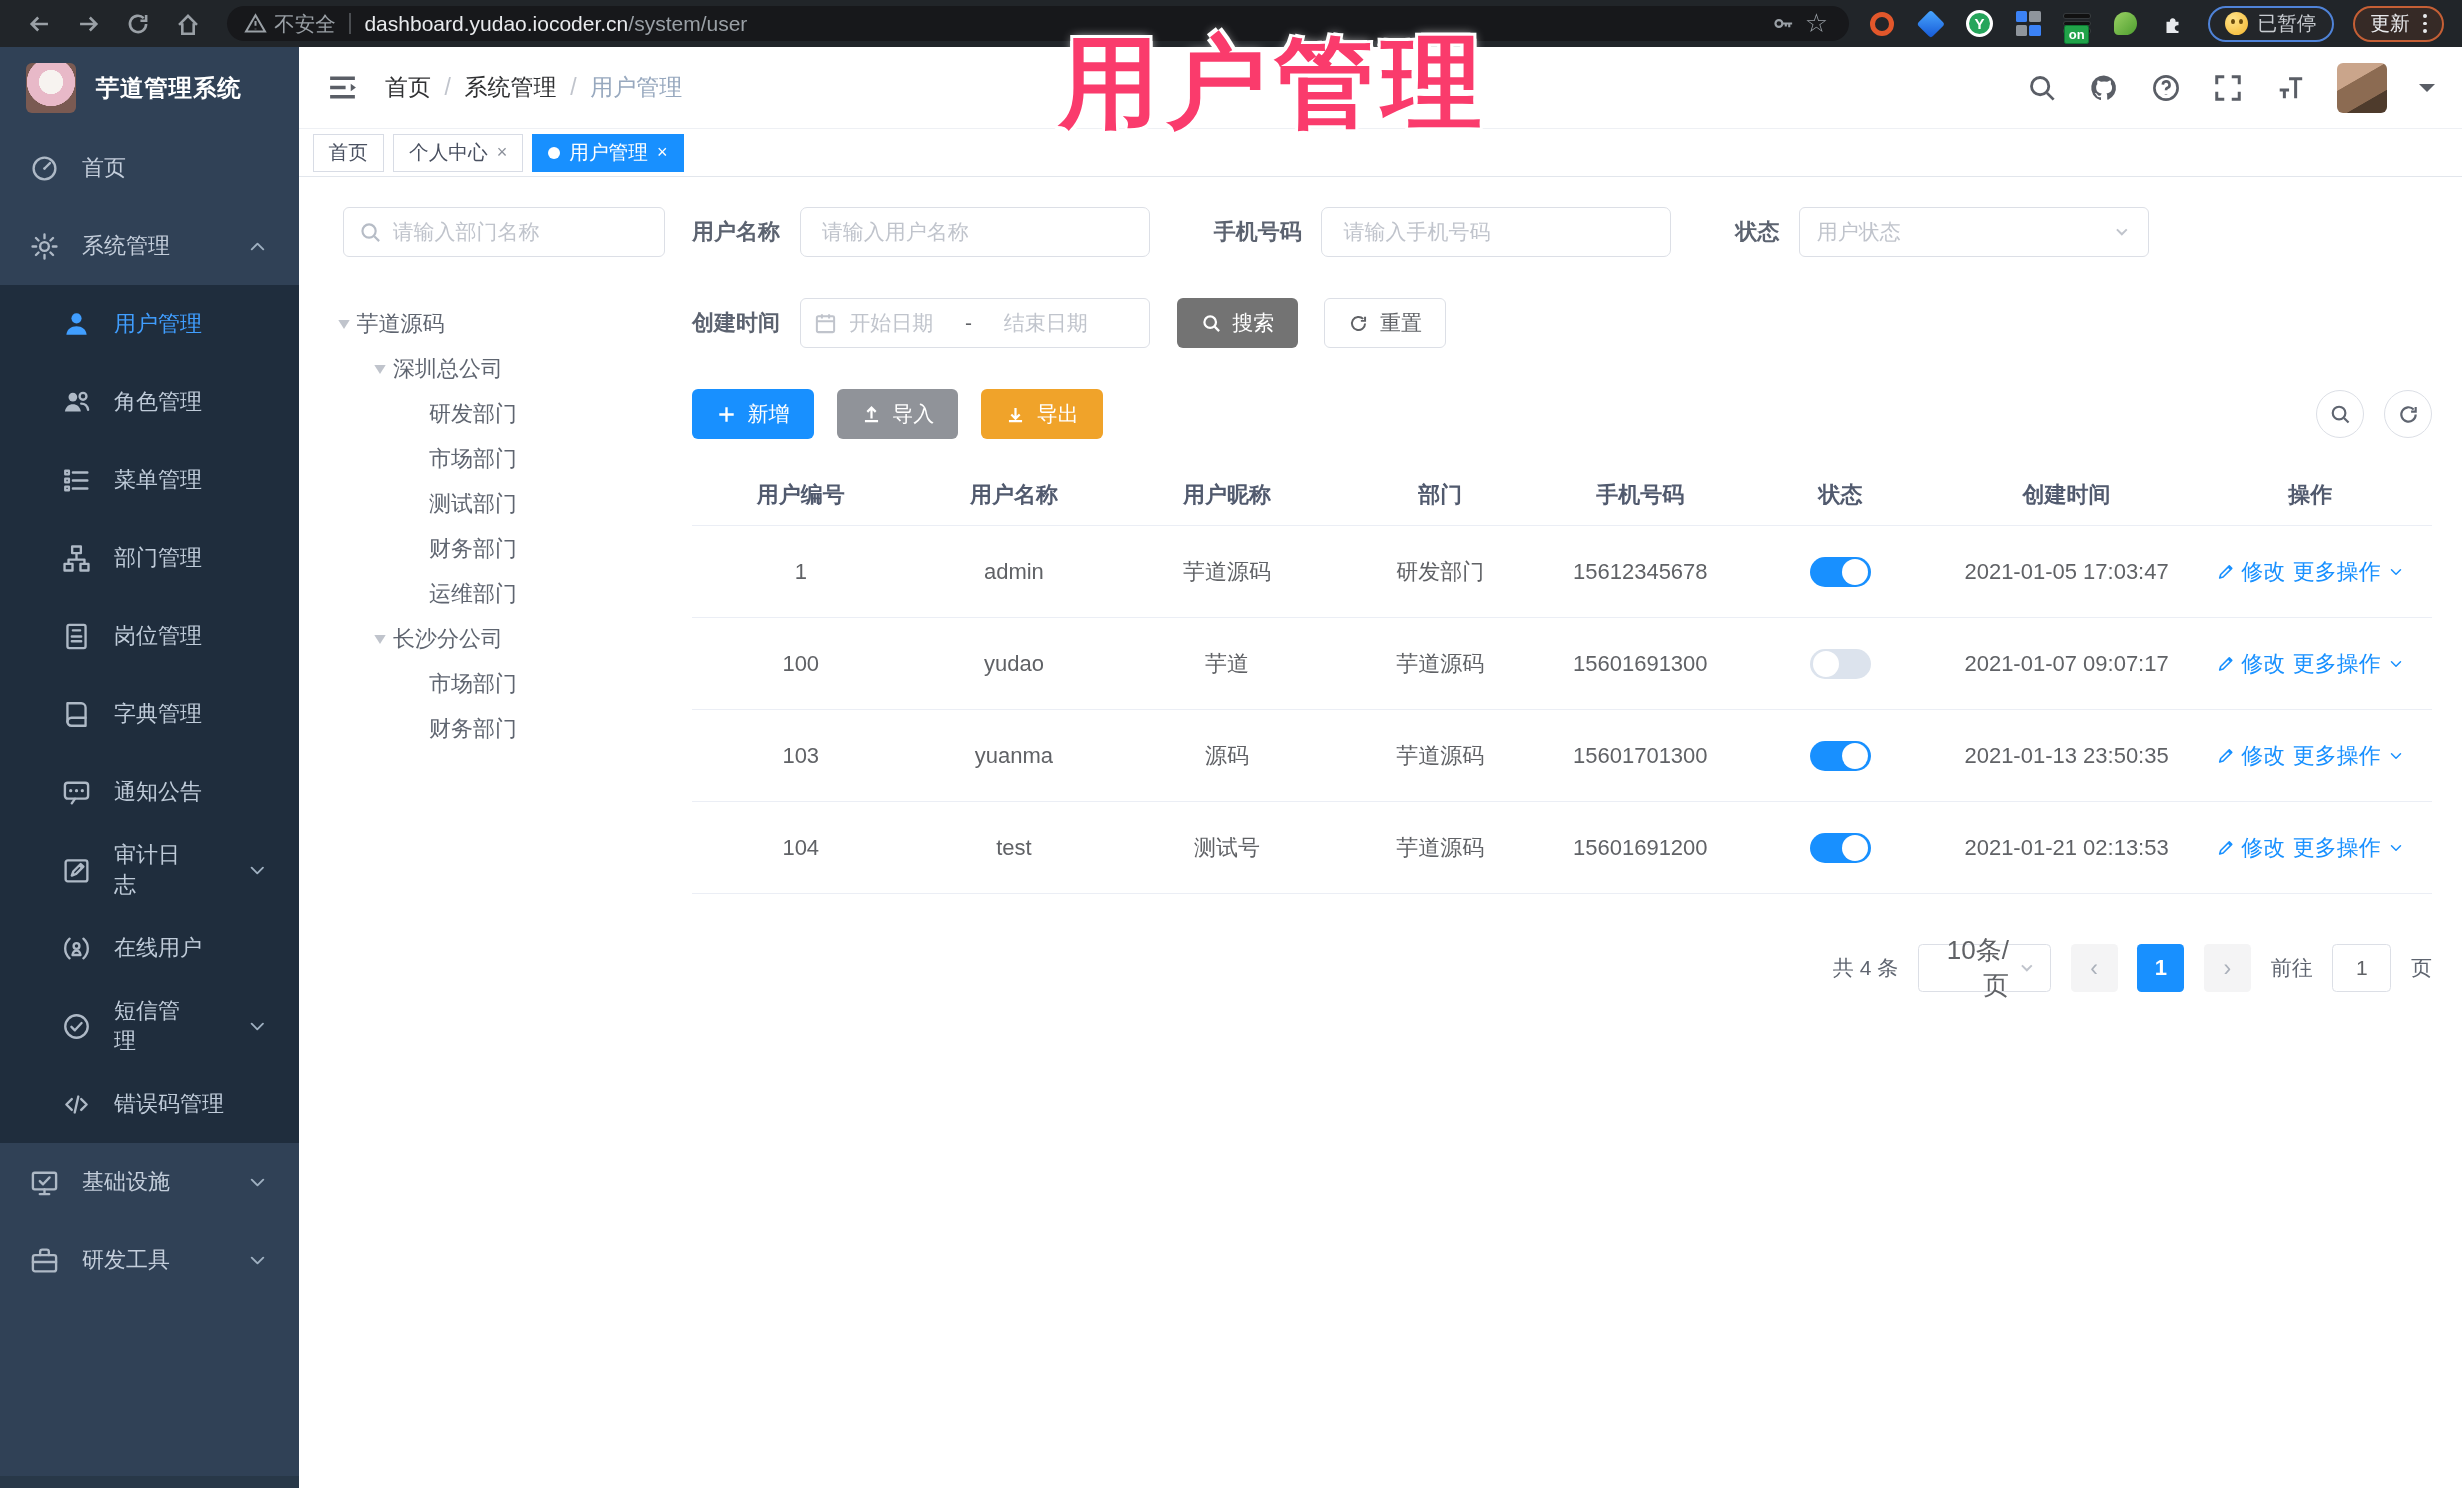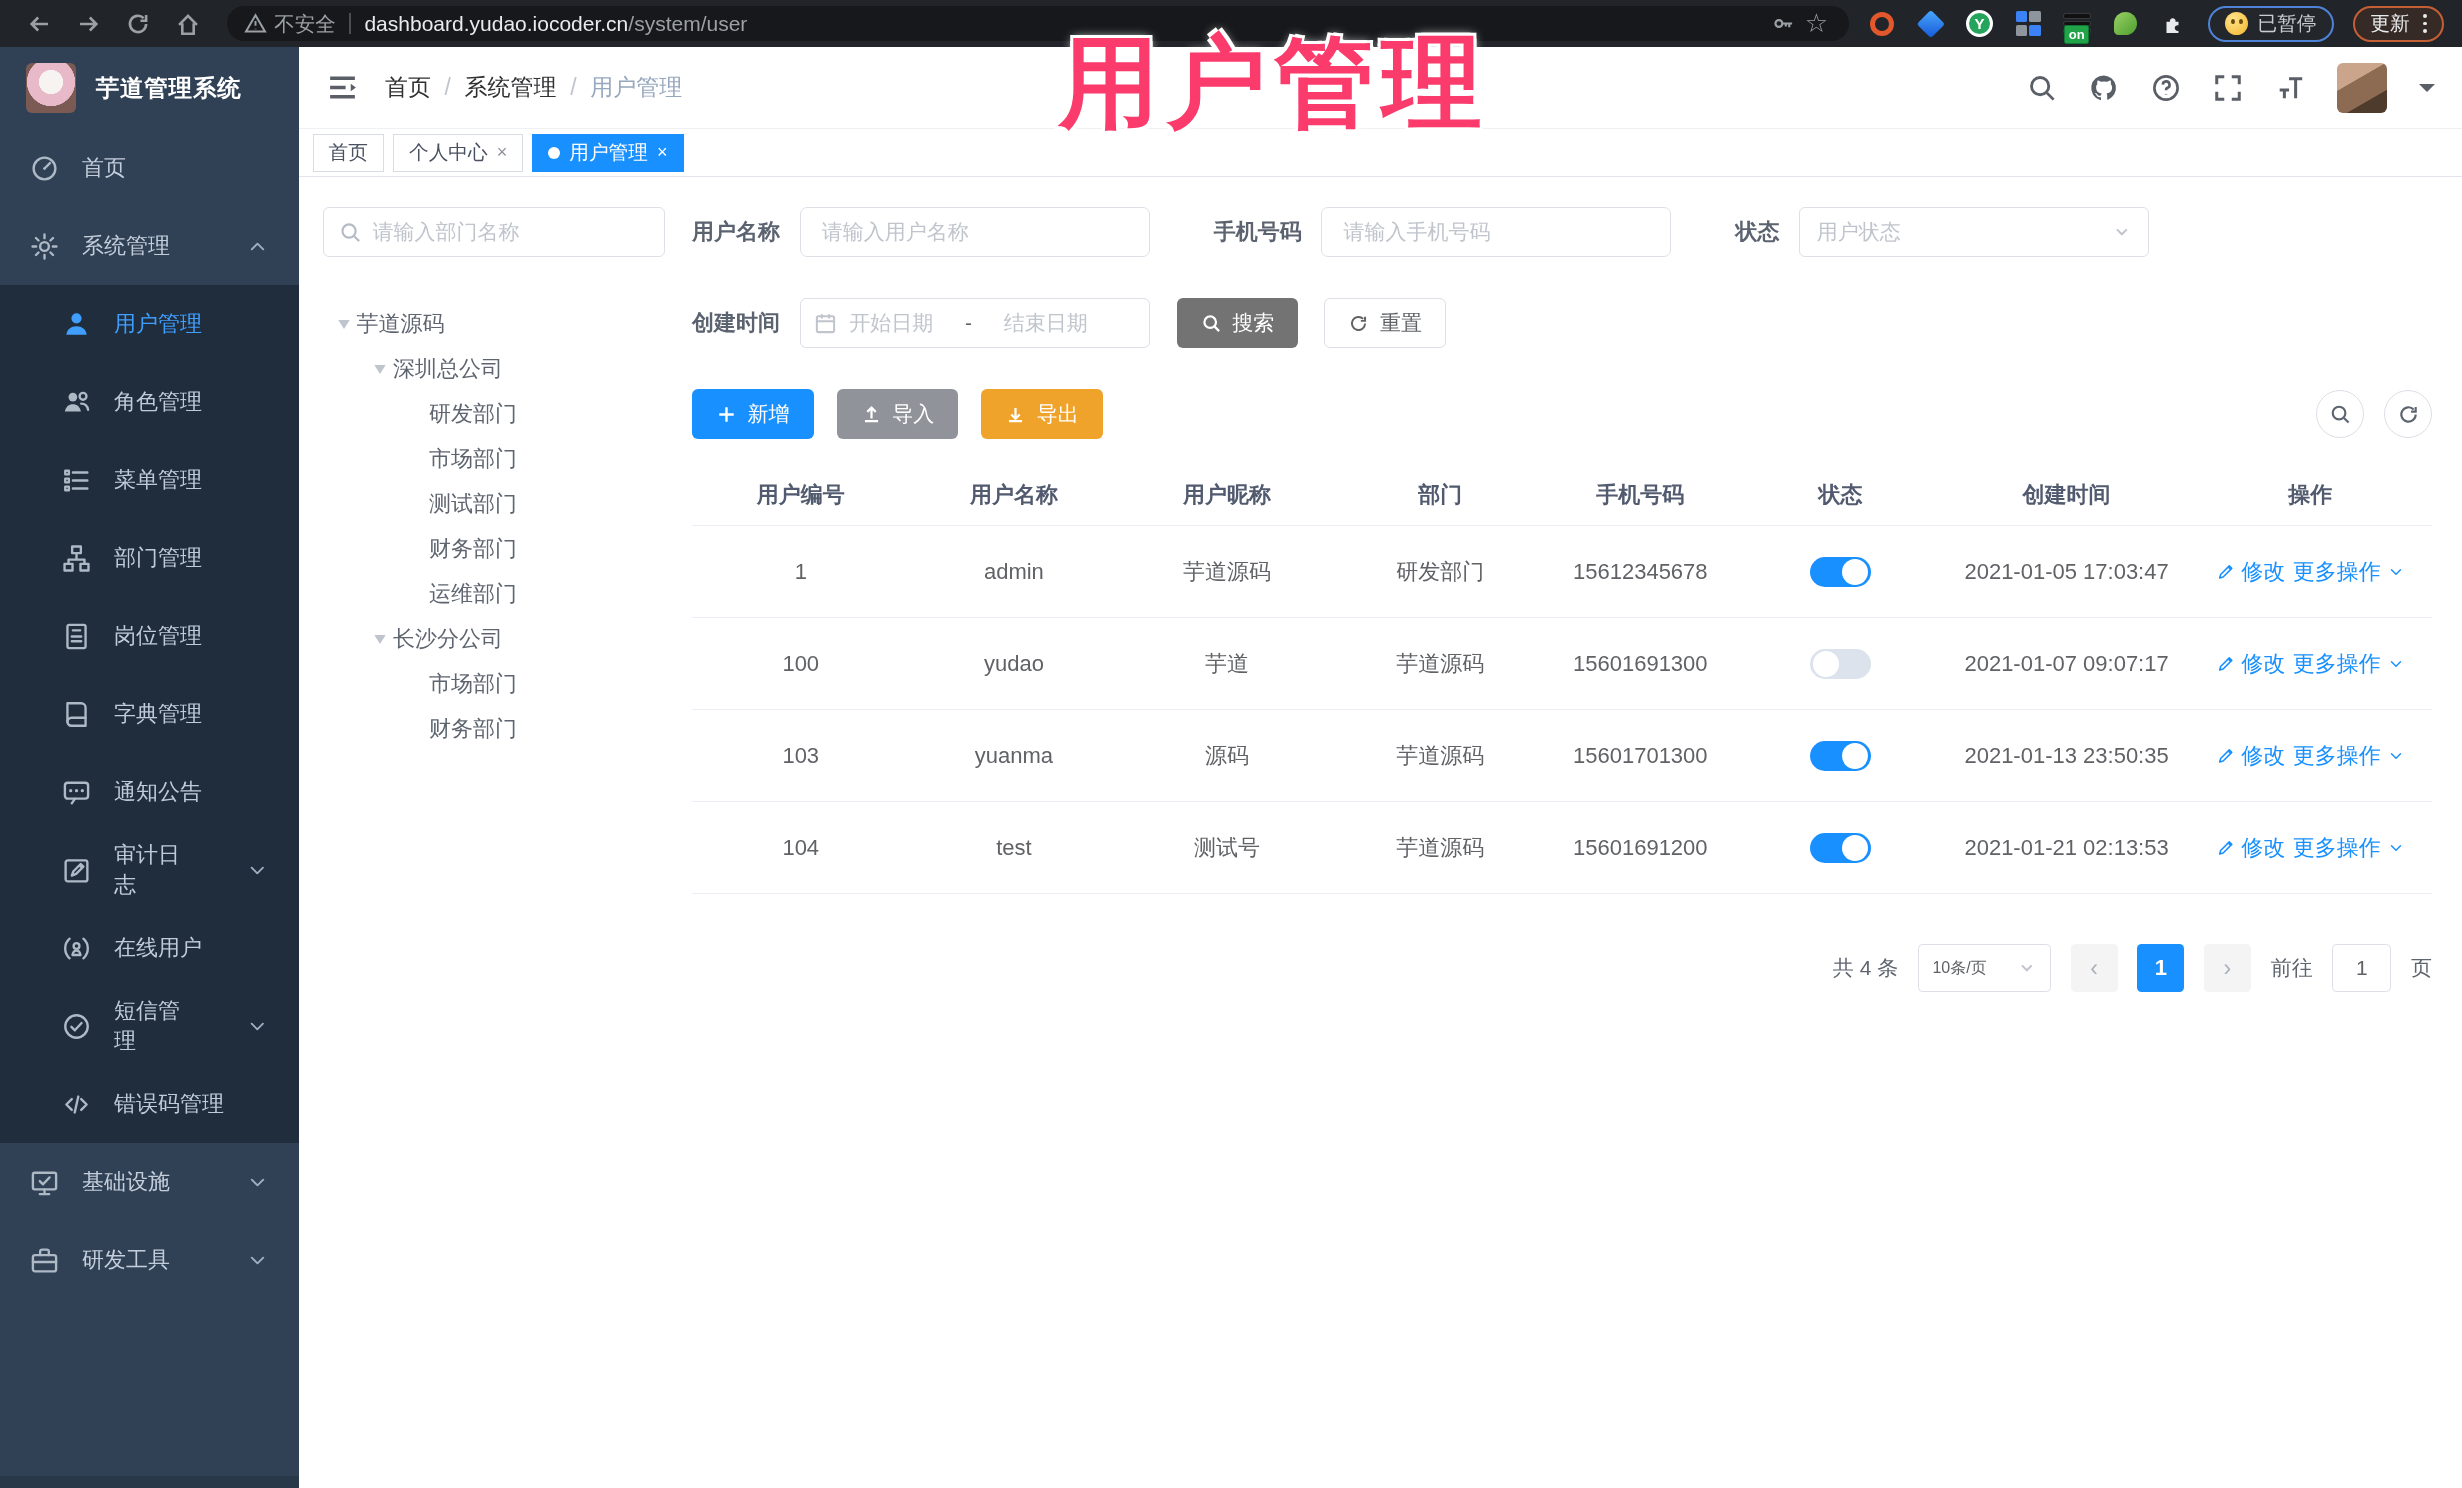--- a/index.html
+++ b/index.html
@@ -80,21 +80,21 @@
   .tag .dot { width:12px; height:12px; border-radius:50%; background:#fff; display:none; }
   .tag .x { font-size:18px; color:#8b909a; }
   .tag.active { background:#1890ff; border-color:#1890ff; color:#fff; }
   .tag.active .dot { display:block; }
   .tag.active .x { color:#fff; }
 
   
   .content { flex:1; background:#fff; display:flex; padding:30px 30px 0 24px; min-height:0; }
   .dept-panel { width:342px; flex:0 0 auto; margin-right:27px; }
   .dept-search { height:50px; border:1.5px solid #dcdfe6; border-radius:6px; display:flex;
-    align-items:center; padding:0 15px; gap:10.6px; }
+    align-items:center; padding:0 15px; gap:10.6px;margin-left:20px; }
   .dept-search svg { width:23px; height:23px; color:#b6bcc6; flex:0 0 auto; }
   .dept-search input { border:none; outline:none; flex:1; font-size:21px; color:#606266; min-width:0;
     font-family:inherit; }
   .dept-search input::placeholder { color:#c0c4cc; }
   .tree { margin-top:44px; }
   .tree-node { height:45px; display:flex; align-items:center; font-size:22px; color:#5f6570; cursor:pointer; }
   .tree-caret { width:26px; height:26px; color:#c0c4cc; flex:0 0 auto; display:flex; align-items:center; justify-content:center; }
   .tree-caret svg { width:16.7px; height:16.7px; }
 
   .work { flex:1; min-width:0; }
@@ -139,21 +139,21 @@
   .toggle .knob { position:absolute; top:2.3px; width:26px; height:26px; border-radius:50%; background:#fff; }
   .toggle.on .knob { right:3px; } .toggle.off .knob { left:3px; }
   .op-link { color:#1890ff; font-size:22px; display:inline-flex; align-items:center; gap:6px; cursor:pointer; }
   .op-link svg { width:19.7px; height:19.7px; }
 
   
   .pager { display:flex; align-items:center; justify-content:flex-end; margin-top:50px; gap:19.7px;
     font-size:21px; color:#5f6570; }
   .size-select { width:133px; height:48px; border:1.5px solid #dcdfe6; border-radius:4.5px; background:#fff;
     display:flex; align-items:center; padding:0 13.6px; gap:7.6px; cursor:pointer; }
-  .size-select span { flex:1; text-align:left; color:#606266; font-size:16px; }
+  .size-select span { flex:1; text-align:right; color:#606266; font-size:26px; }
   .pg-btn { width:47px; height:48px; border-radius:4.5px; background:#f4f4f5; color:#aab0ba;
     display:flex; align-items:center; justify-content:center; font-size:23px; cursor:pointer; }
   .pg-cur { width:47px; height:48px; border-radius:4.5px; background:#1890ff; color:#fff; font-weight:bold;
     display:flex; align-items:center; justify-content:center; font-size:22px; cursor:pointer; }
   .goto-input { width:59px; height:48px; border:1.5px solid #dcdfe6; border-radius:4.5px; text-align:center;
     font-size:21px; color:#606266; outline:none; font-family:inherit; }
 
   
   .annotation { position:absolute; left:1059px; top:16.7px; z-index:50; font-size:100px; font-weight:800;
     color:#fa3b6c; letter-spacing:7.6px; white-space:nowrap; pointer-events:none;

